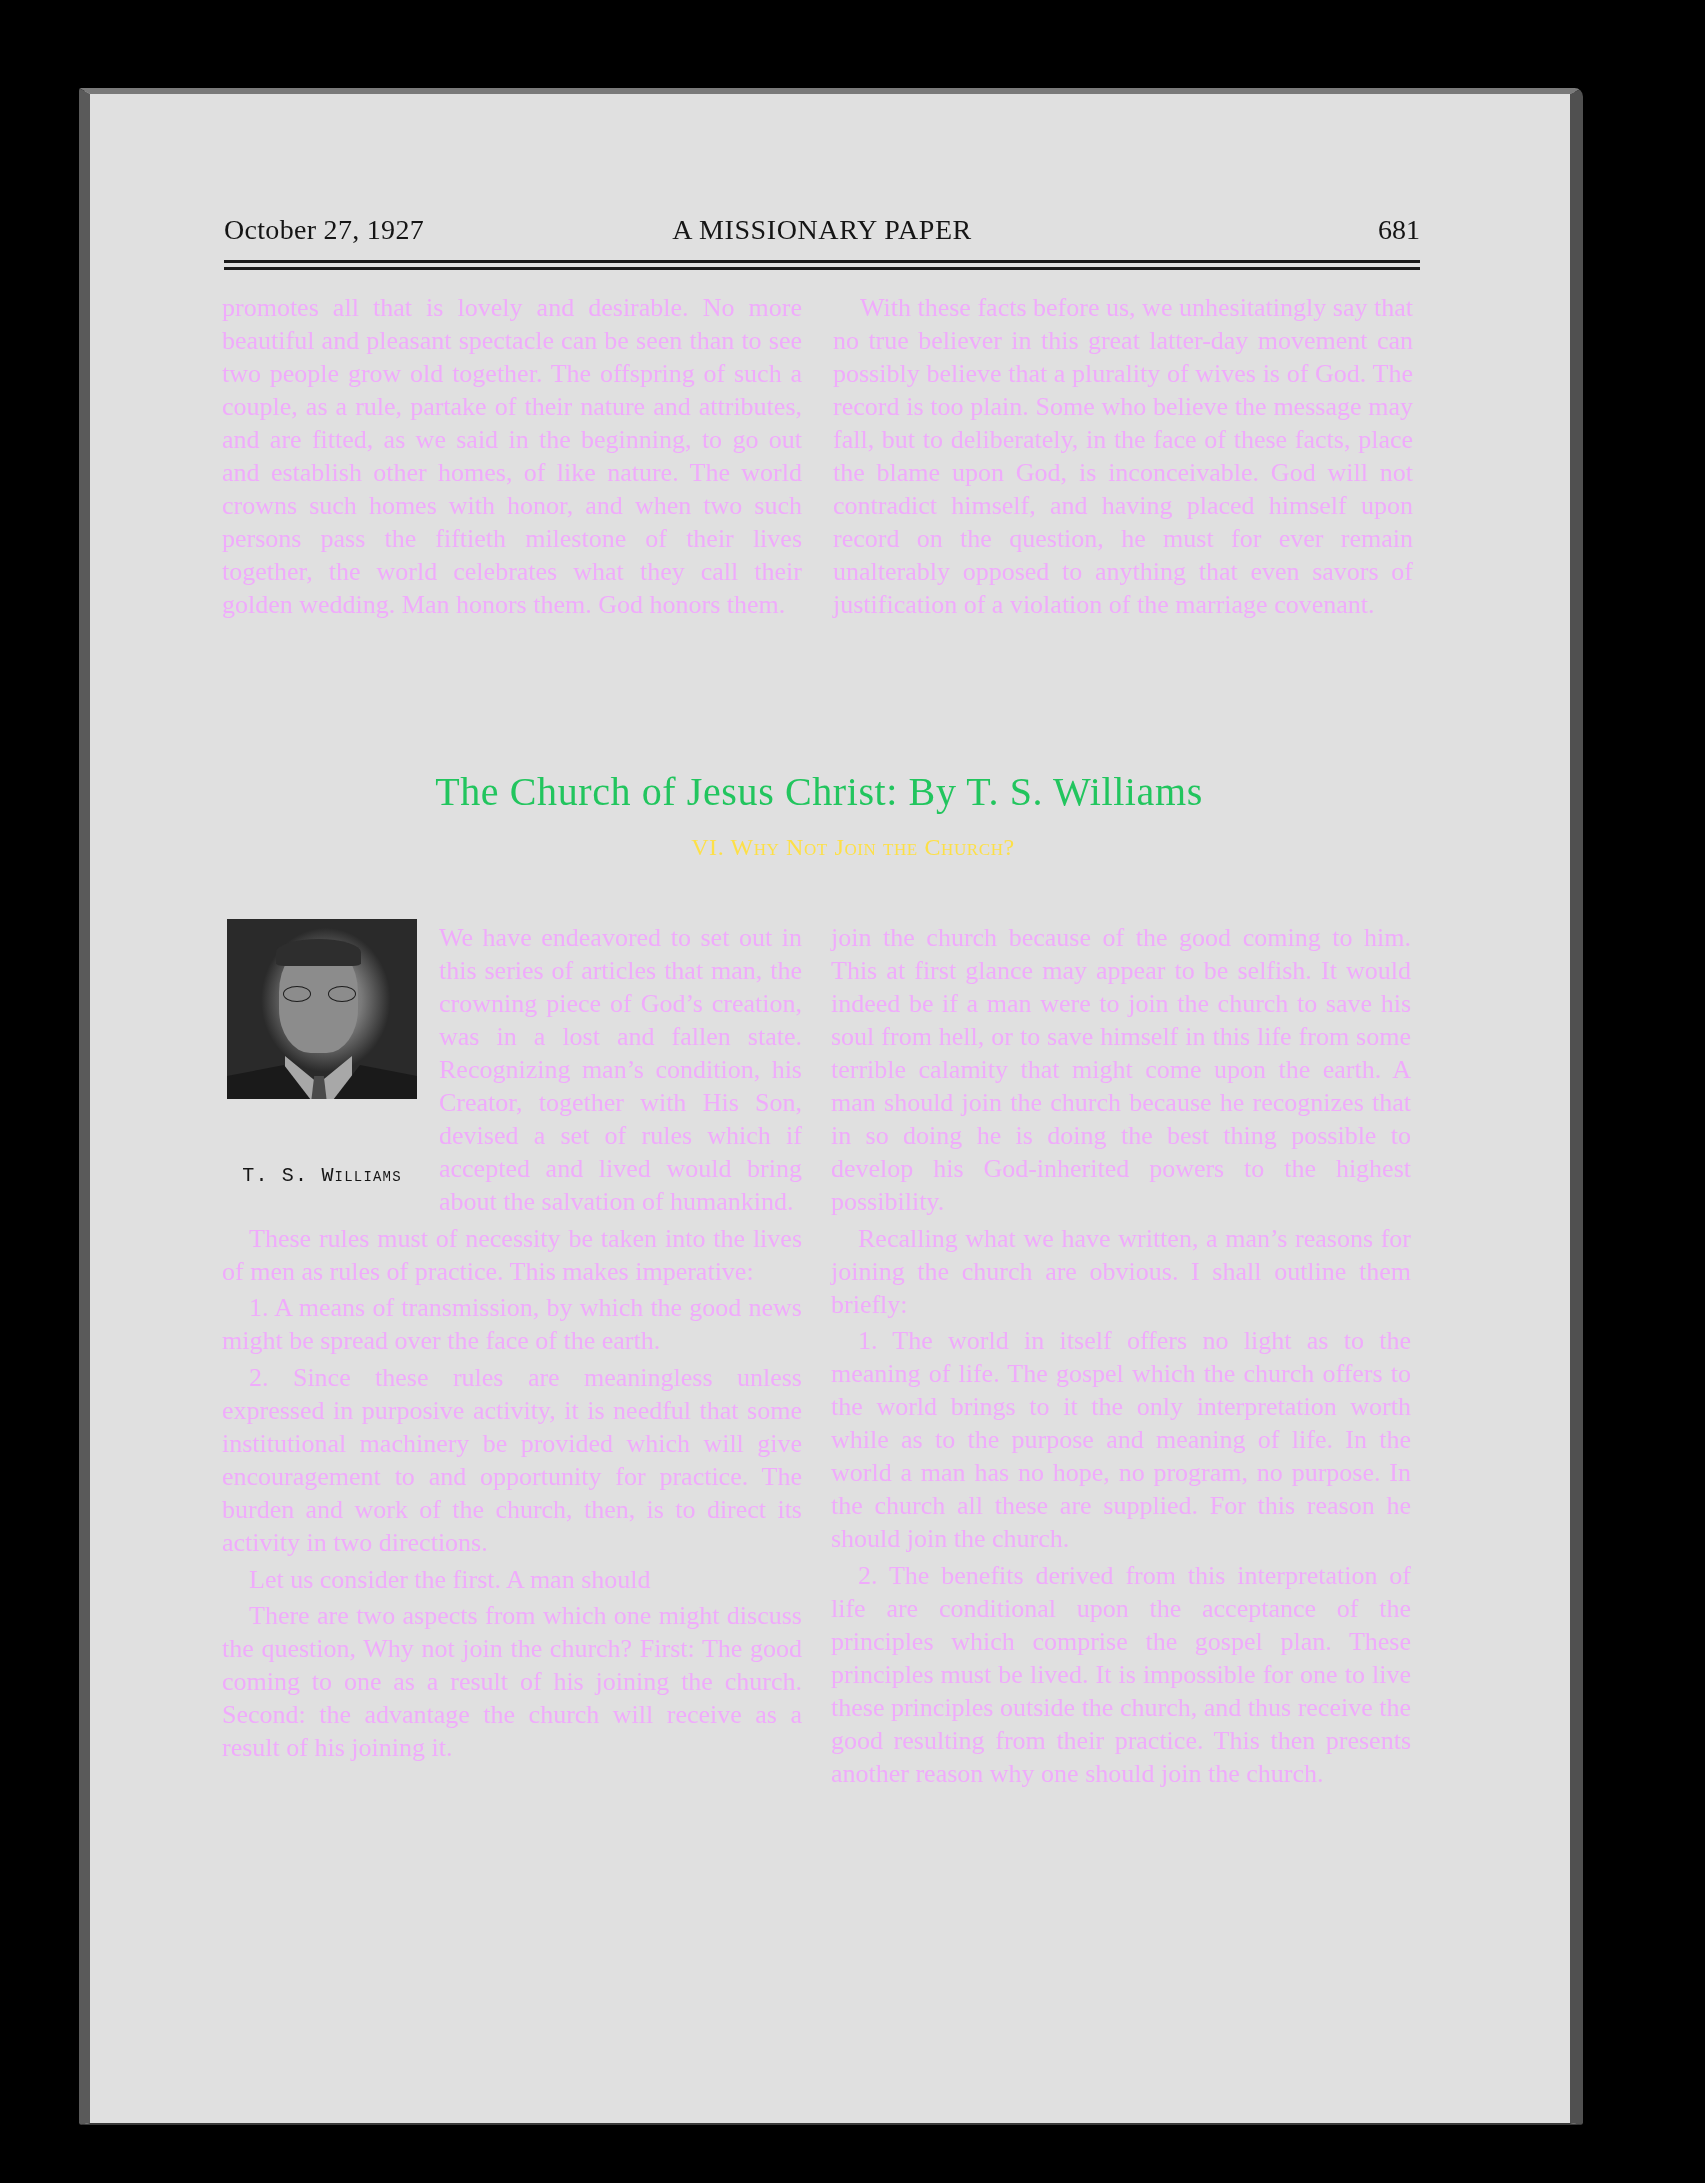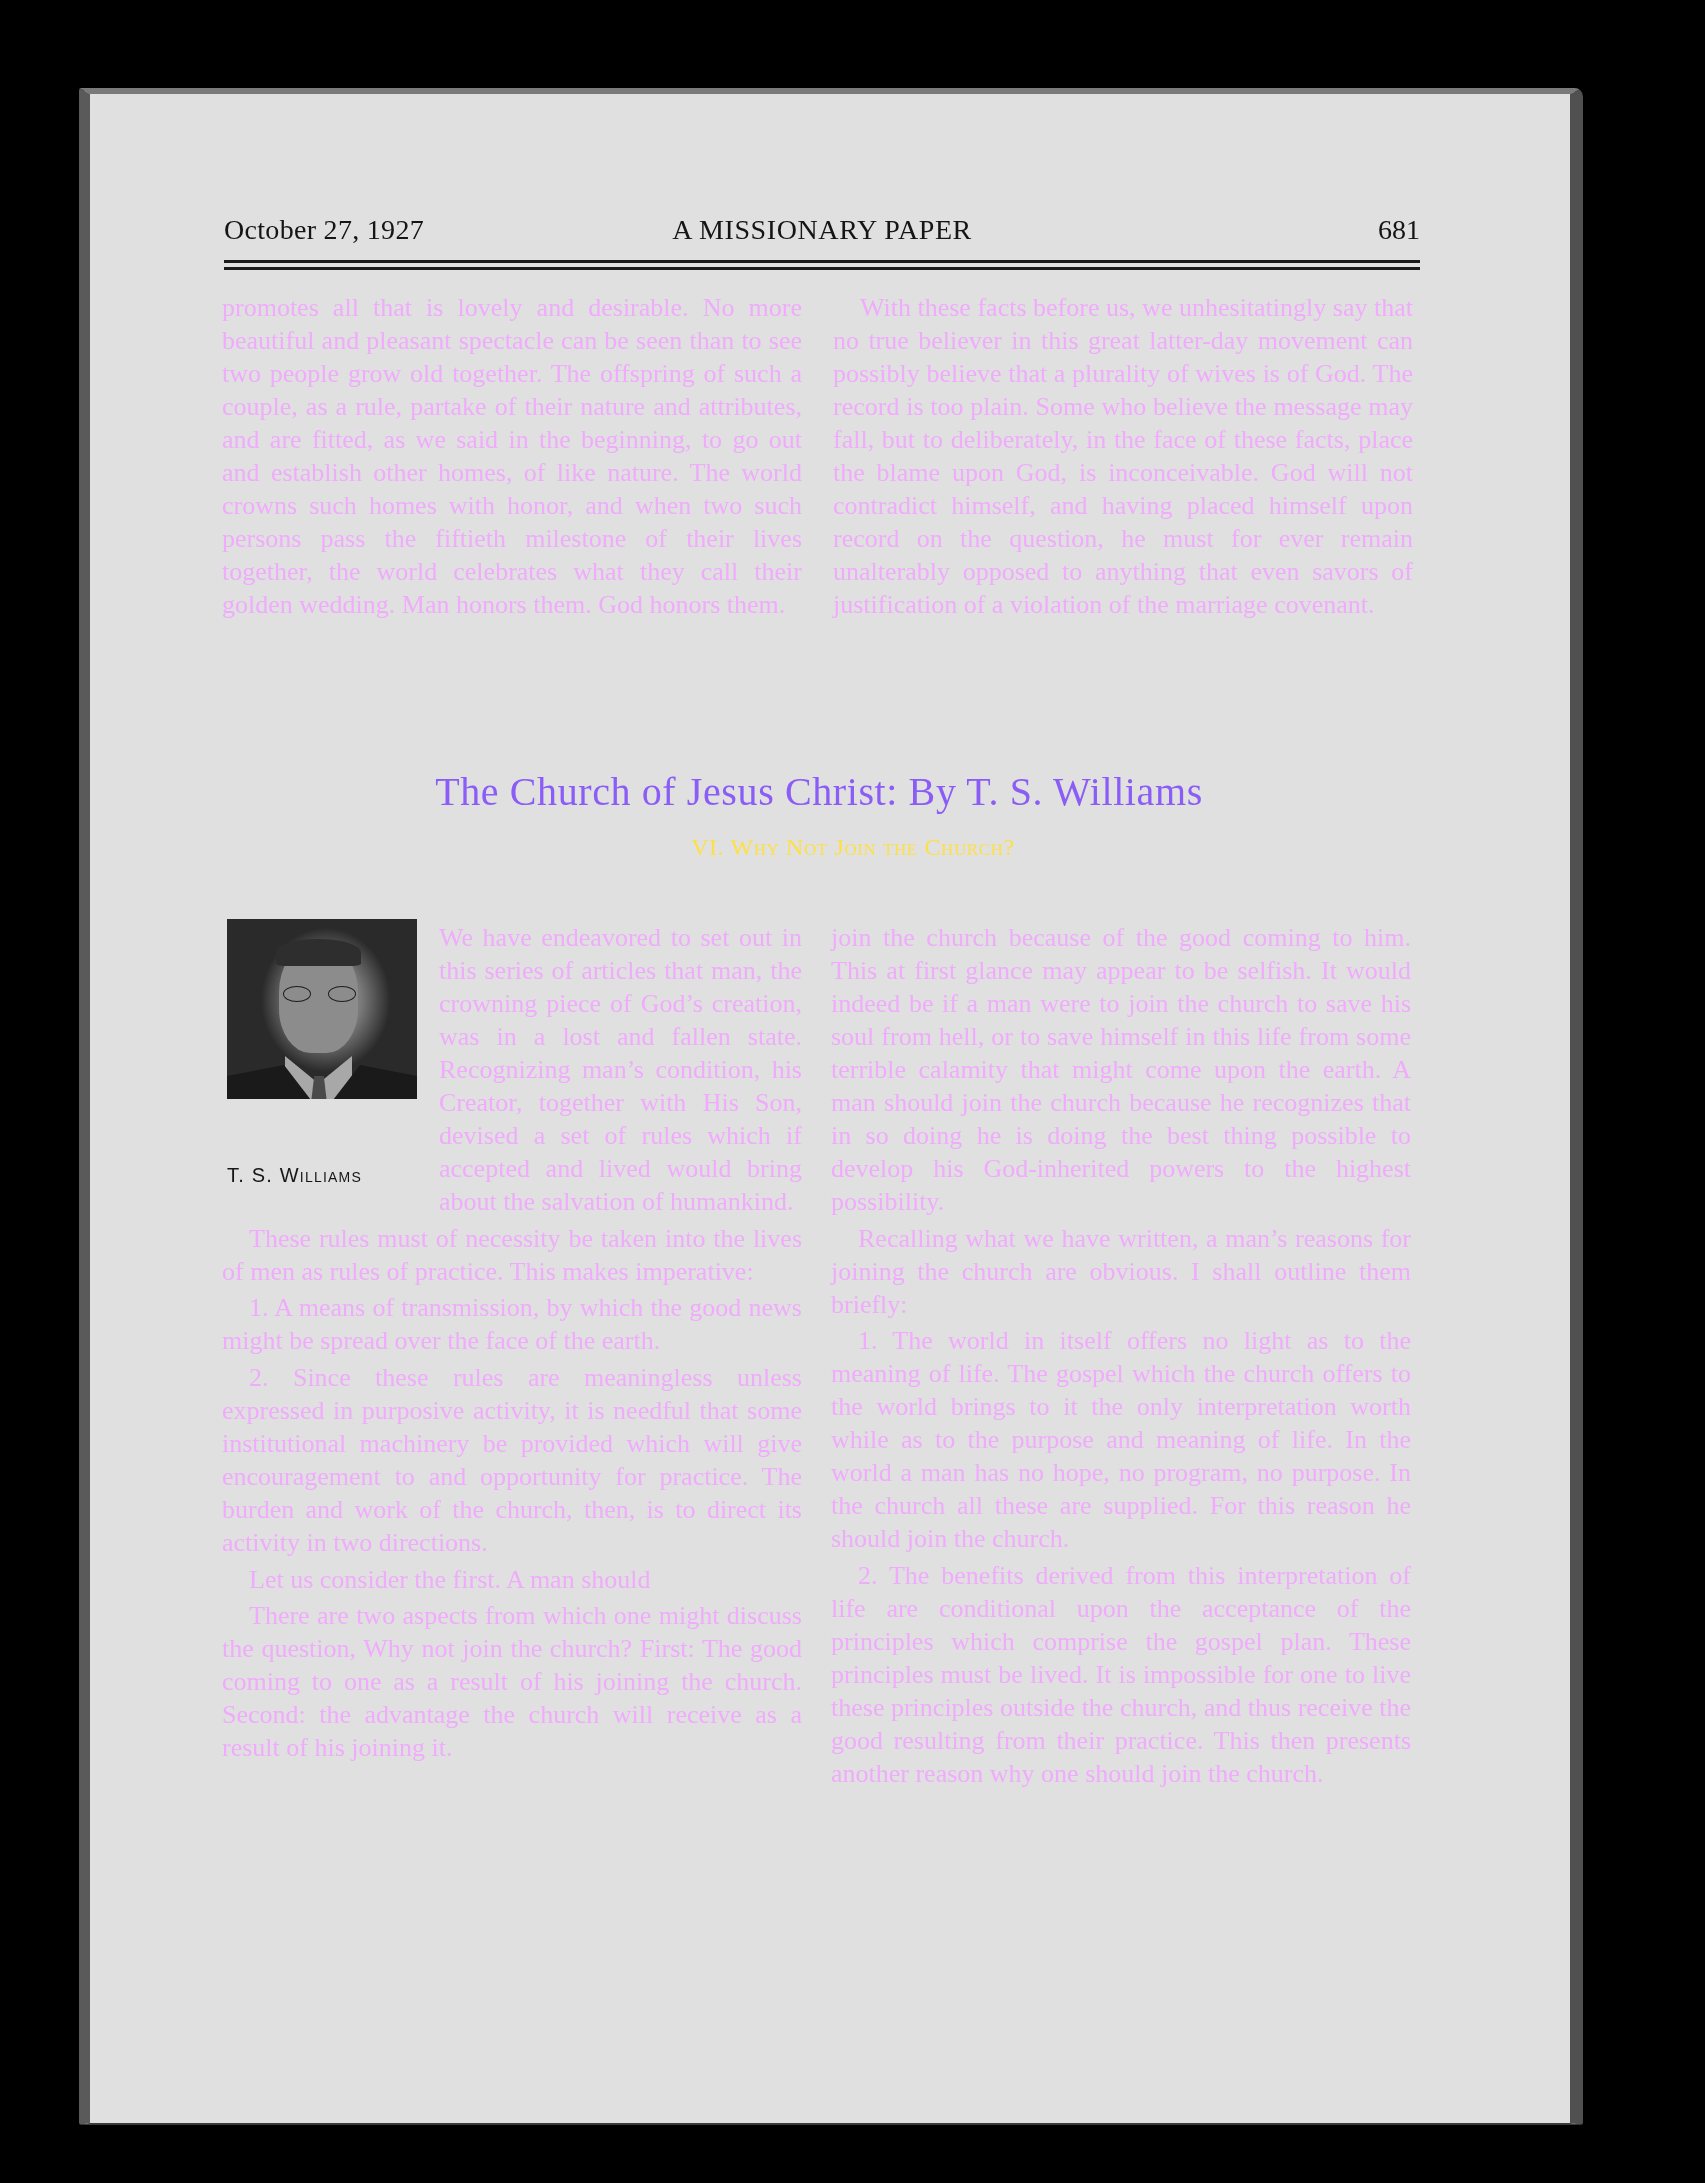--- a/index.html
+++ b/index.html
@@ -38,21 +38,21 @@
     text-align:justify;
   }
   .col p { margin:0; }
   .col p.indent { text-indent:27px; }
   .col p + p { margin-top:3.7px; }
   .top-left { left:222px; top:291px; }
   .top-right { left:833px; top:291px; }
 
   .article-title {
     position:absolute; left:0; width:1638px; top:768px; text-align:center;
-    font-family:"Liberation Serif", serif; font-size:40px; color:#8b5cf6; letter-spacing:0.6px;
+    font-family:"Liberation Serif", serif; font-size:40px; color:#22c55e; letter-spacing:0.6px;
   }
   .article-subtitle {
     position:absolute; left:0; width:1706px; top:834px; text-align:center;
     font-family:"Liberation Serif", serif; font-size:24px; color:#fde047; letter-spacing:0.6px;
     font-variant:small-caps;
   }
 
   .photo {
     position:absolute; left:227px; top:919px; width:190px; height:180px;
     background: radial-gradient(ellipse 34% 40% at 52% 45%, #9a9a9a 0%, #7a7a7a 55%, #2a2a2a 100%), #1d1d1d;
@@ -61,22 +61,22 @@
   .photo .face { position:absolute; left:52px; top:24px; width:79px; height:110px; border-radius:45% 45% 40% 40%; background:#8c8c8c; }
   .photo .hair { position:absolute; left:49px; top:19.5px; width:85px; height:27px; border-radius:50% 50% 10% 10%; background:#2e2e2e; }
   .photo .glasses { position:absolute; left:56px; top:67px; width:73px; height:17px; }
   .photo .glasses span { position:absolute; top:0; width:28px; height:16px; border:1.8px solid #1c1c1c; border-radius:50%; box-sizing:border-box; }
   .photo .glasses span.l { left:0; } .photo .glasses span.r { right:0; }
   .photo .collar { position:absolute; left:58px; top:137px; width:67px; height:46px; background:#a8a8a8; clip-path:polygon(0 0,50% 60%,100% 0,100% 100%,0 100%); }
   .photo .suit { position:absolute; left:0; top:146px; width:190px; height:37px; background:#1a1a1a; clip-path:polygon(0 30%,30% 0,45% 100%,0 100%); }
   .photo .suit2 { position:absolute; left:0; top:146px; width:190px; height:37px; background:#1a1a1a; clip-path:polygon(70% 0,100% 30%,100% 100%,55% 100%); }
   .photo .tie { position:absolute; left:84px; top:157px; width:16px; height:27px; background:#4a4a4a; clip-path:polygon(20% 0,80% 0,100% 100%,0 100%); }
   .photo-caption {
-    position:absolute; left:227px; top:1164px; width:190px; text-align:left;
-    font-family:Liberation Sans, sans-serif; font-size:20px; color:#161616; letter-spacing:1.2px; font-variant:small-caps;
+    position:absolute; left:227px; top:1164px; width:190px; text-align:center;
+    font-family:Liberation Mono, monospace; font-size:20px; color:#161616; letter-spacing:1.2px; font-variant:small-caps;
   }
 
   .body-left { left:222px; top:921px; }
   .body-right { left:831px; top:921px; }
   .wrap-box { float:left; width:217px; height:283px; }
   .section-head {
     text-align:center; font-style:italic; margin:3.7px 0 2.4px 0 !important;
   }
 </style>
 </head>

